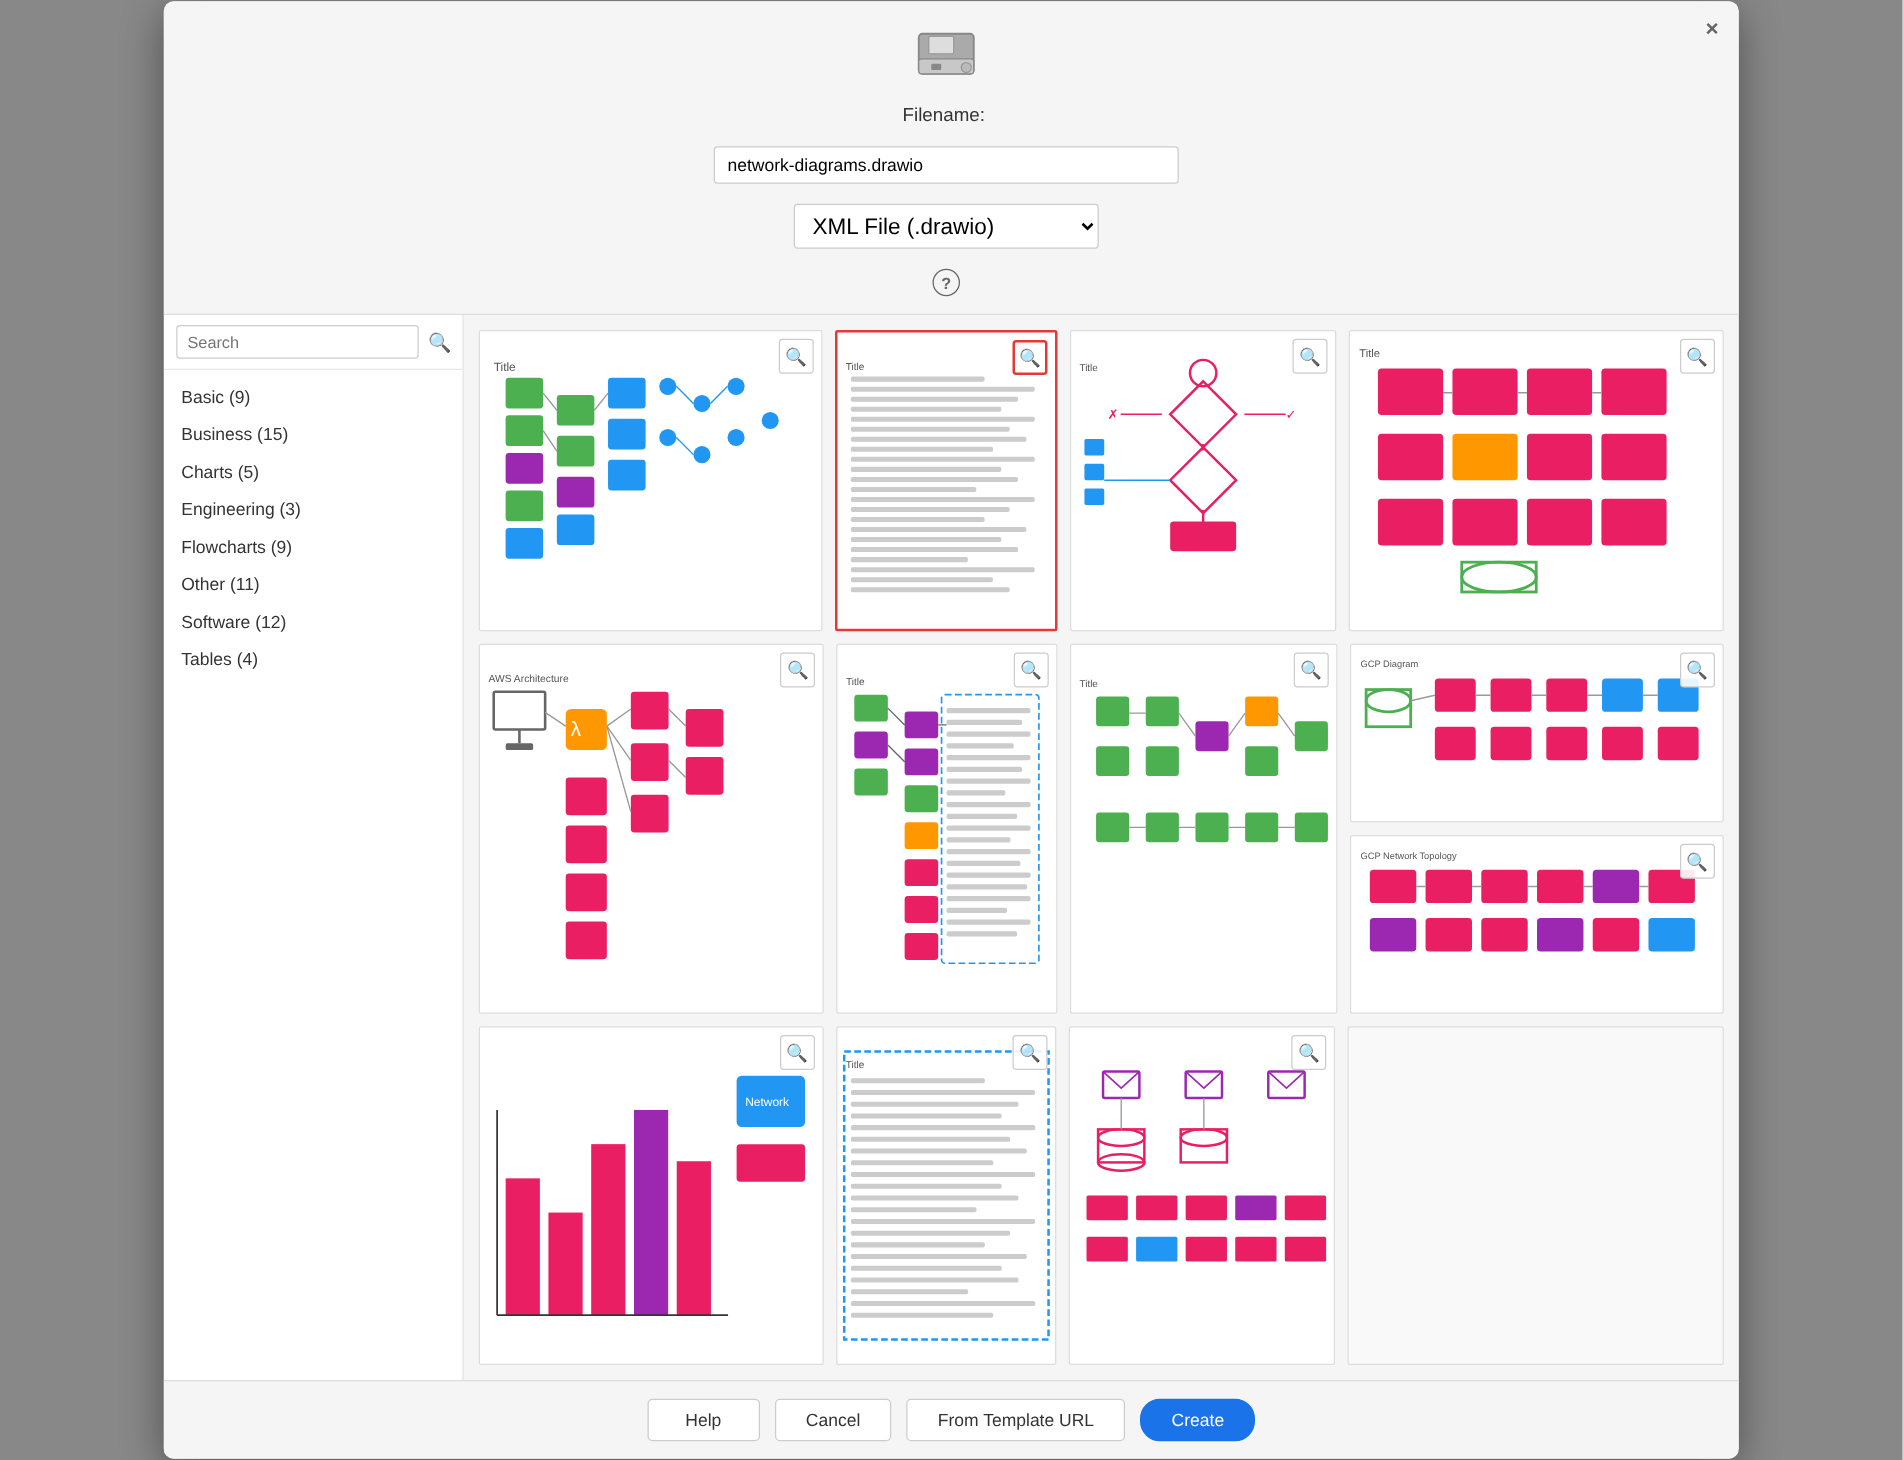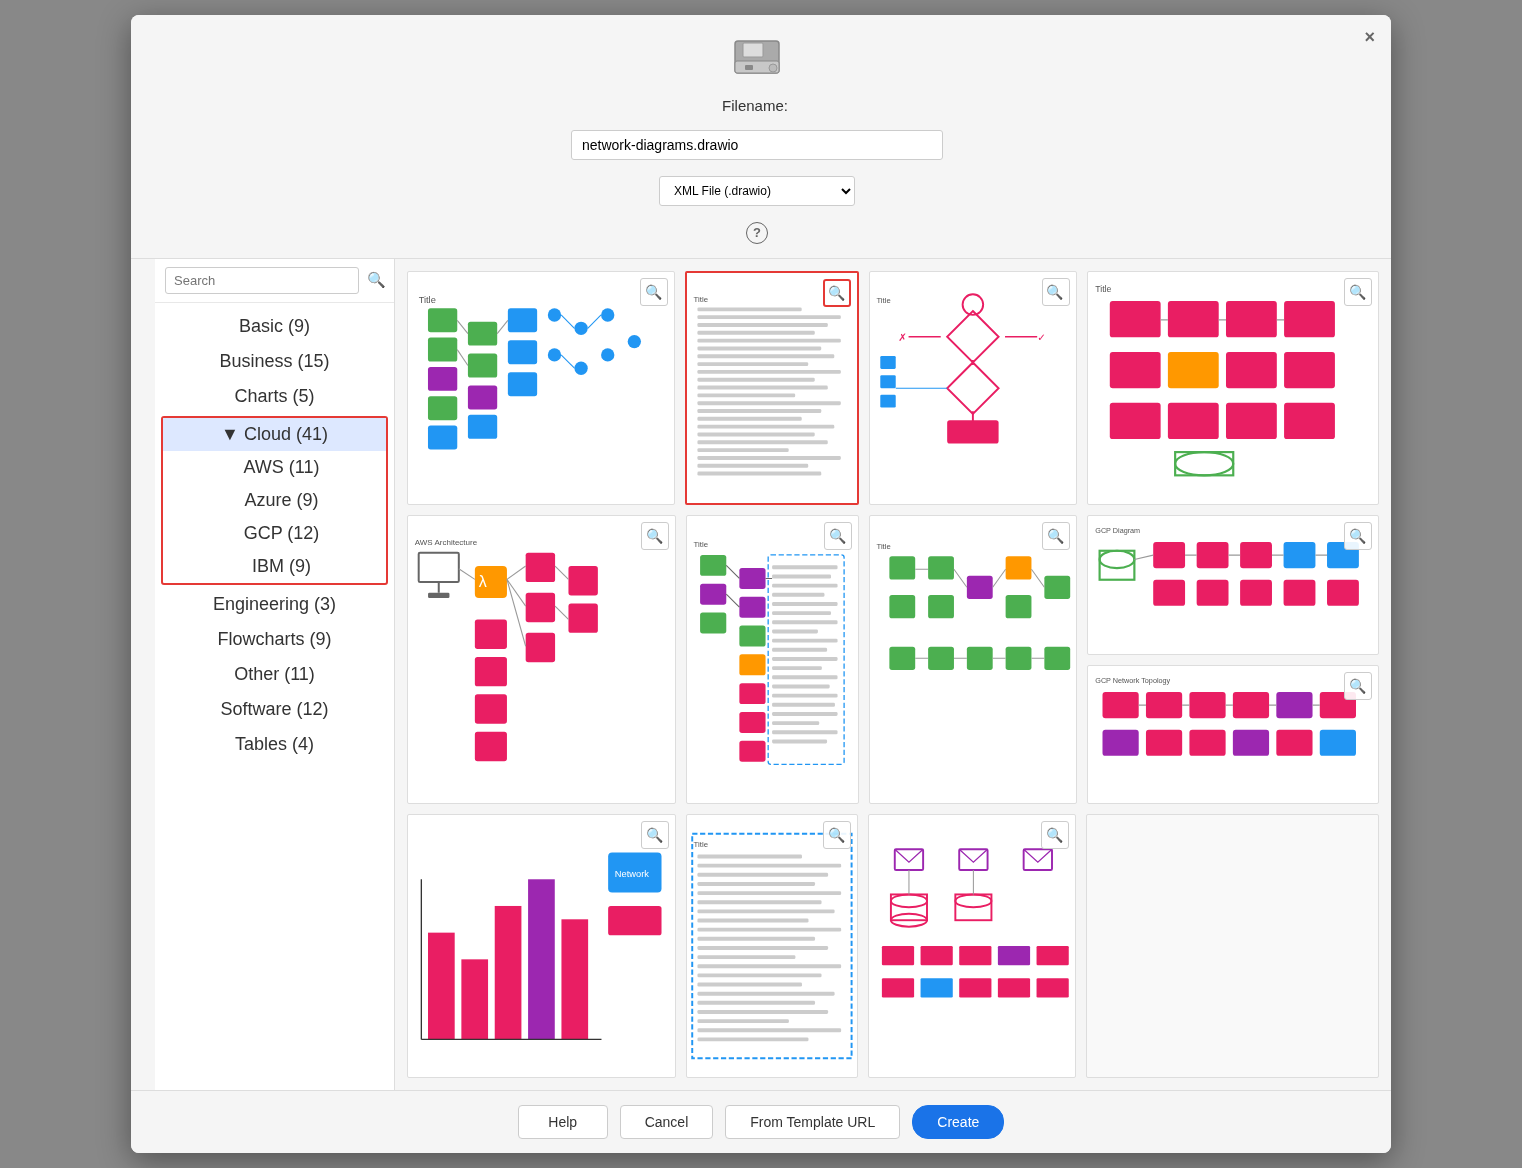--- a/index.html
+++ b/index.html
@@ -60,23 +60,23 @@
       border-radius: 3px;
       padding: 6px 10px;
       font-size: 14px;
       width: 372px;
       background: white;
     }
     .filetype-select {
       border: 1px solid #ccc;
       border-radius: 3px;
       padding: 6px 10px;
-      font-size: 12px;
+      font-size: 18px;
       background: white;
-      width: 196px;
+      width: 244px;
       appearance: auto;
     }
     .help-icon-small {
       width: 22px;
       height: 22px;
       border-radius: 50%;
       border: 1.5px solid #666;
       display: flex;
       align-items: center;
       justify-content: center;
@@ -95,21 +95,20 @@
 
     
     .sidebar {
       width: 240px;
       min-width: 240px;
       background: white;
       border-right: 1px solid #ddd;
       display: flex;
       flex-direction: column;
       overflow-y: auto;
-      margin-left: 24px;
     }
     .search-container {
       display: flex;
       align-items: center;
       padding: 8px 10px;
       border-bottom: 1px solid #e8e8e8;
       gap: 6px;
     }
     .search-input {
       flex: 1;
@@ -126,24 +125,23 @@
       padding: 2px;
       font-size: 15px;
       color: #666;
     }
     .sidebar-list {
       list-style: none;
       padding: 6px 0;
     }
     .sidebar-item {
       padding: 7px 14px;
-      font-size: 18px;
+      font-size: 14px;
       color: #333;
       cursor: pointer;
-      text-align: center;
     }
     .sidebar-item.category-header {
       font-weight: 500;
     }
     .sidebar-item.sub-item {
       padding-left: 28px;
     }
     .sidebar-item.outlined {
       border: 2px solid #e53935;
       border-radius: 2px;
@@ -292,27 +290,20 @@
       <div class="search-container">
         <input class="search-input" type="text" placeholder="Search" style="">
         <button class="search-btn">🔍</button>
       </div>
 
       <ul class="sidebar-list">
         <li class="sidebar-item">Basic (9)</li>
         <li class="sidebar-item">Business (15)</li>
         <li class="sidebar-item">Charts (5)</li>
 
-        <div class="sidebar-group-outlined" style="border: 2px solid #e53935; border-radius: 3px; margin: 2px 6px;">
-          <li class="sidebar-item category-header" style="background: #dde8ff;">▼ Cloud (41)</li>
-          <li class="sidebar-item sub-item">AWS (11)</li>
-          <li class="sidebar-item sub-item">Azure (9)</li>
-          <li class="sidebar-item sub-item">GCP (12)</li>
-          <li class="sidebar-item sub-item">IBM (9)</li>
-        </div>
         <li class="sidebar-item">Engineering (3)</li>
         <li class="sidebar-item">Flowcharts (9)</li>
 
         <li class="sidebar-item">Other (11)</li>
         <li class="sidebar-item">Software (12)</li>
         <li class="sidebar-item">Tables (4)</li>
       </ul>
     </div>
 
     <div class="template-grid-area">

